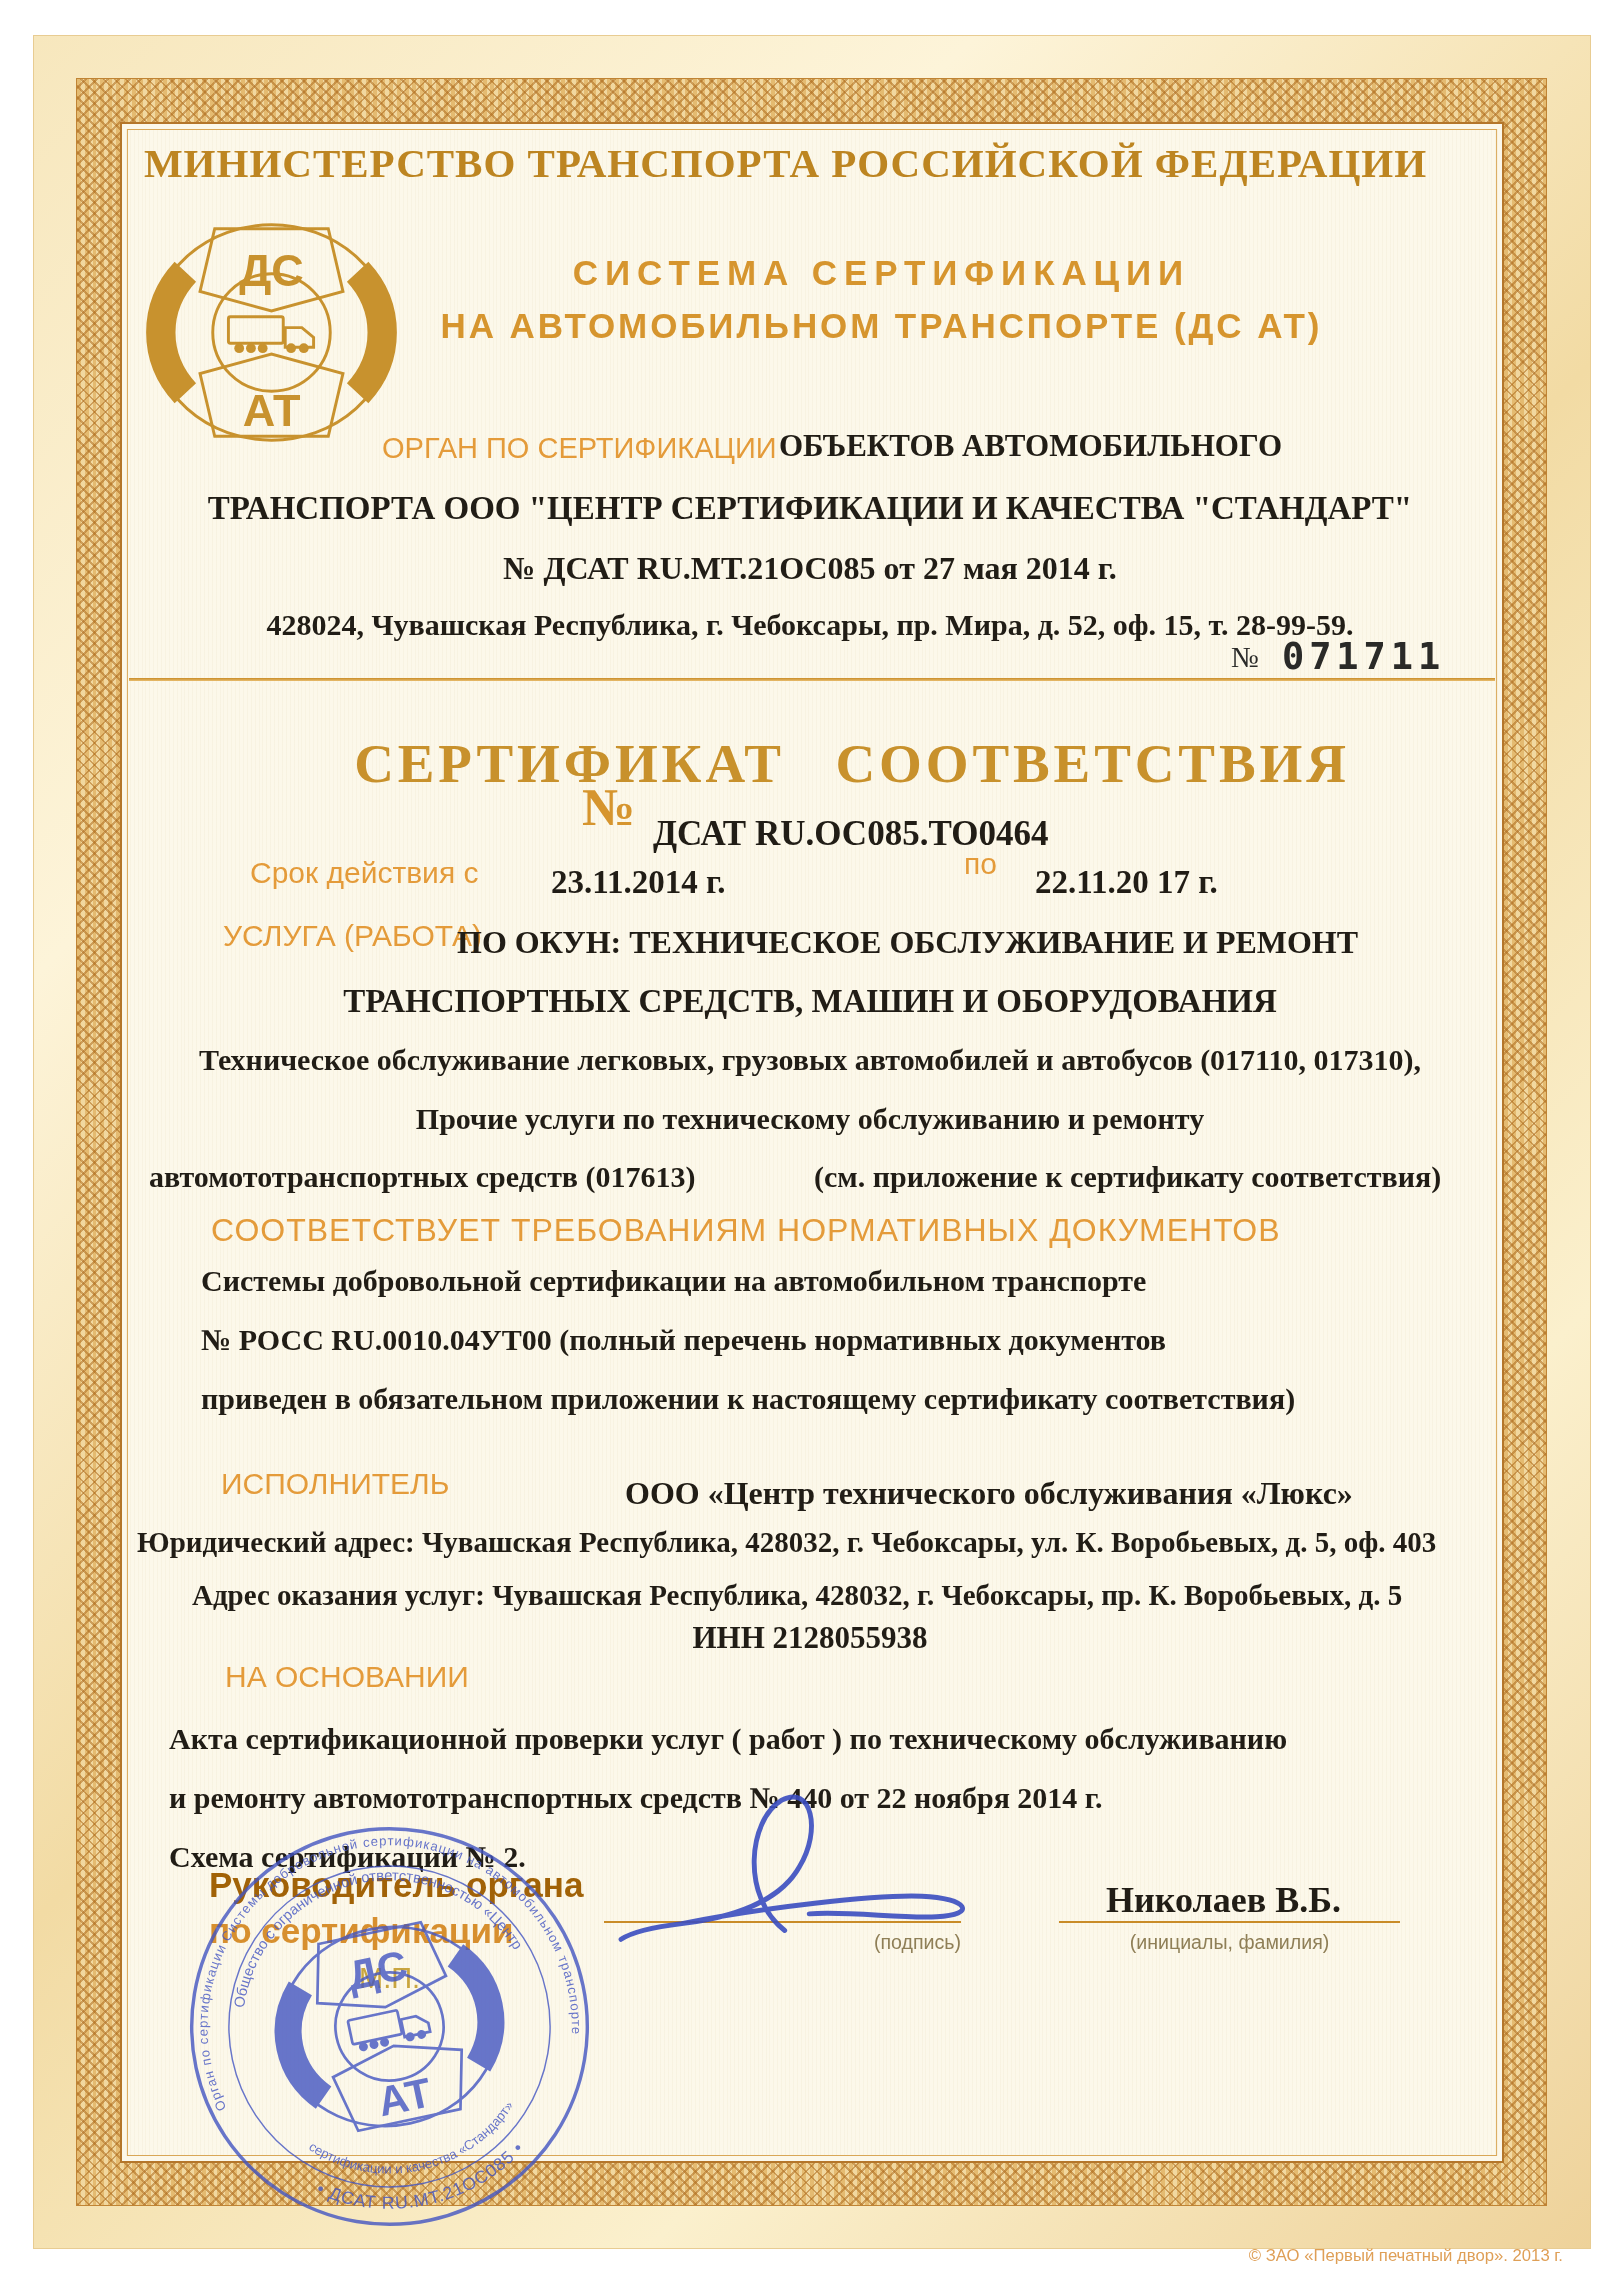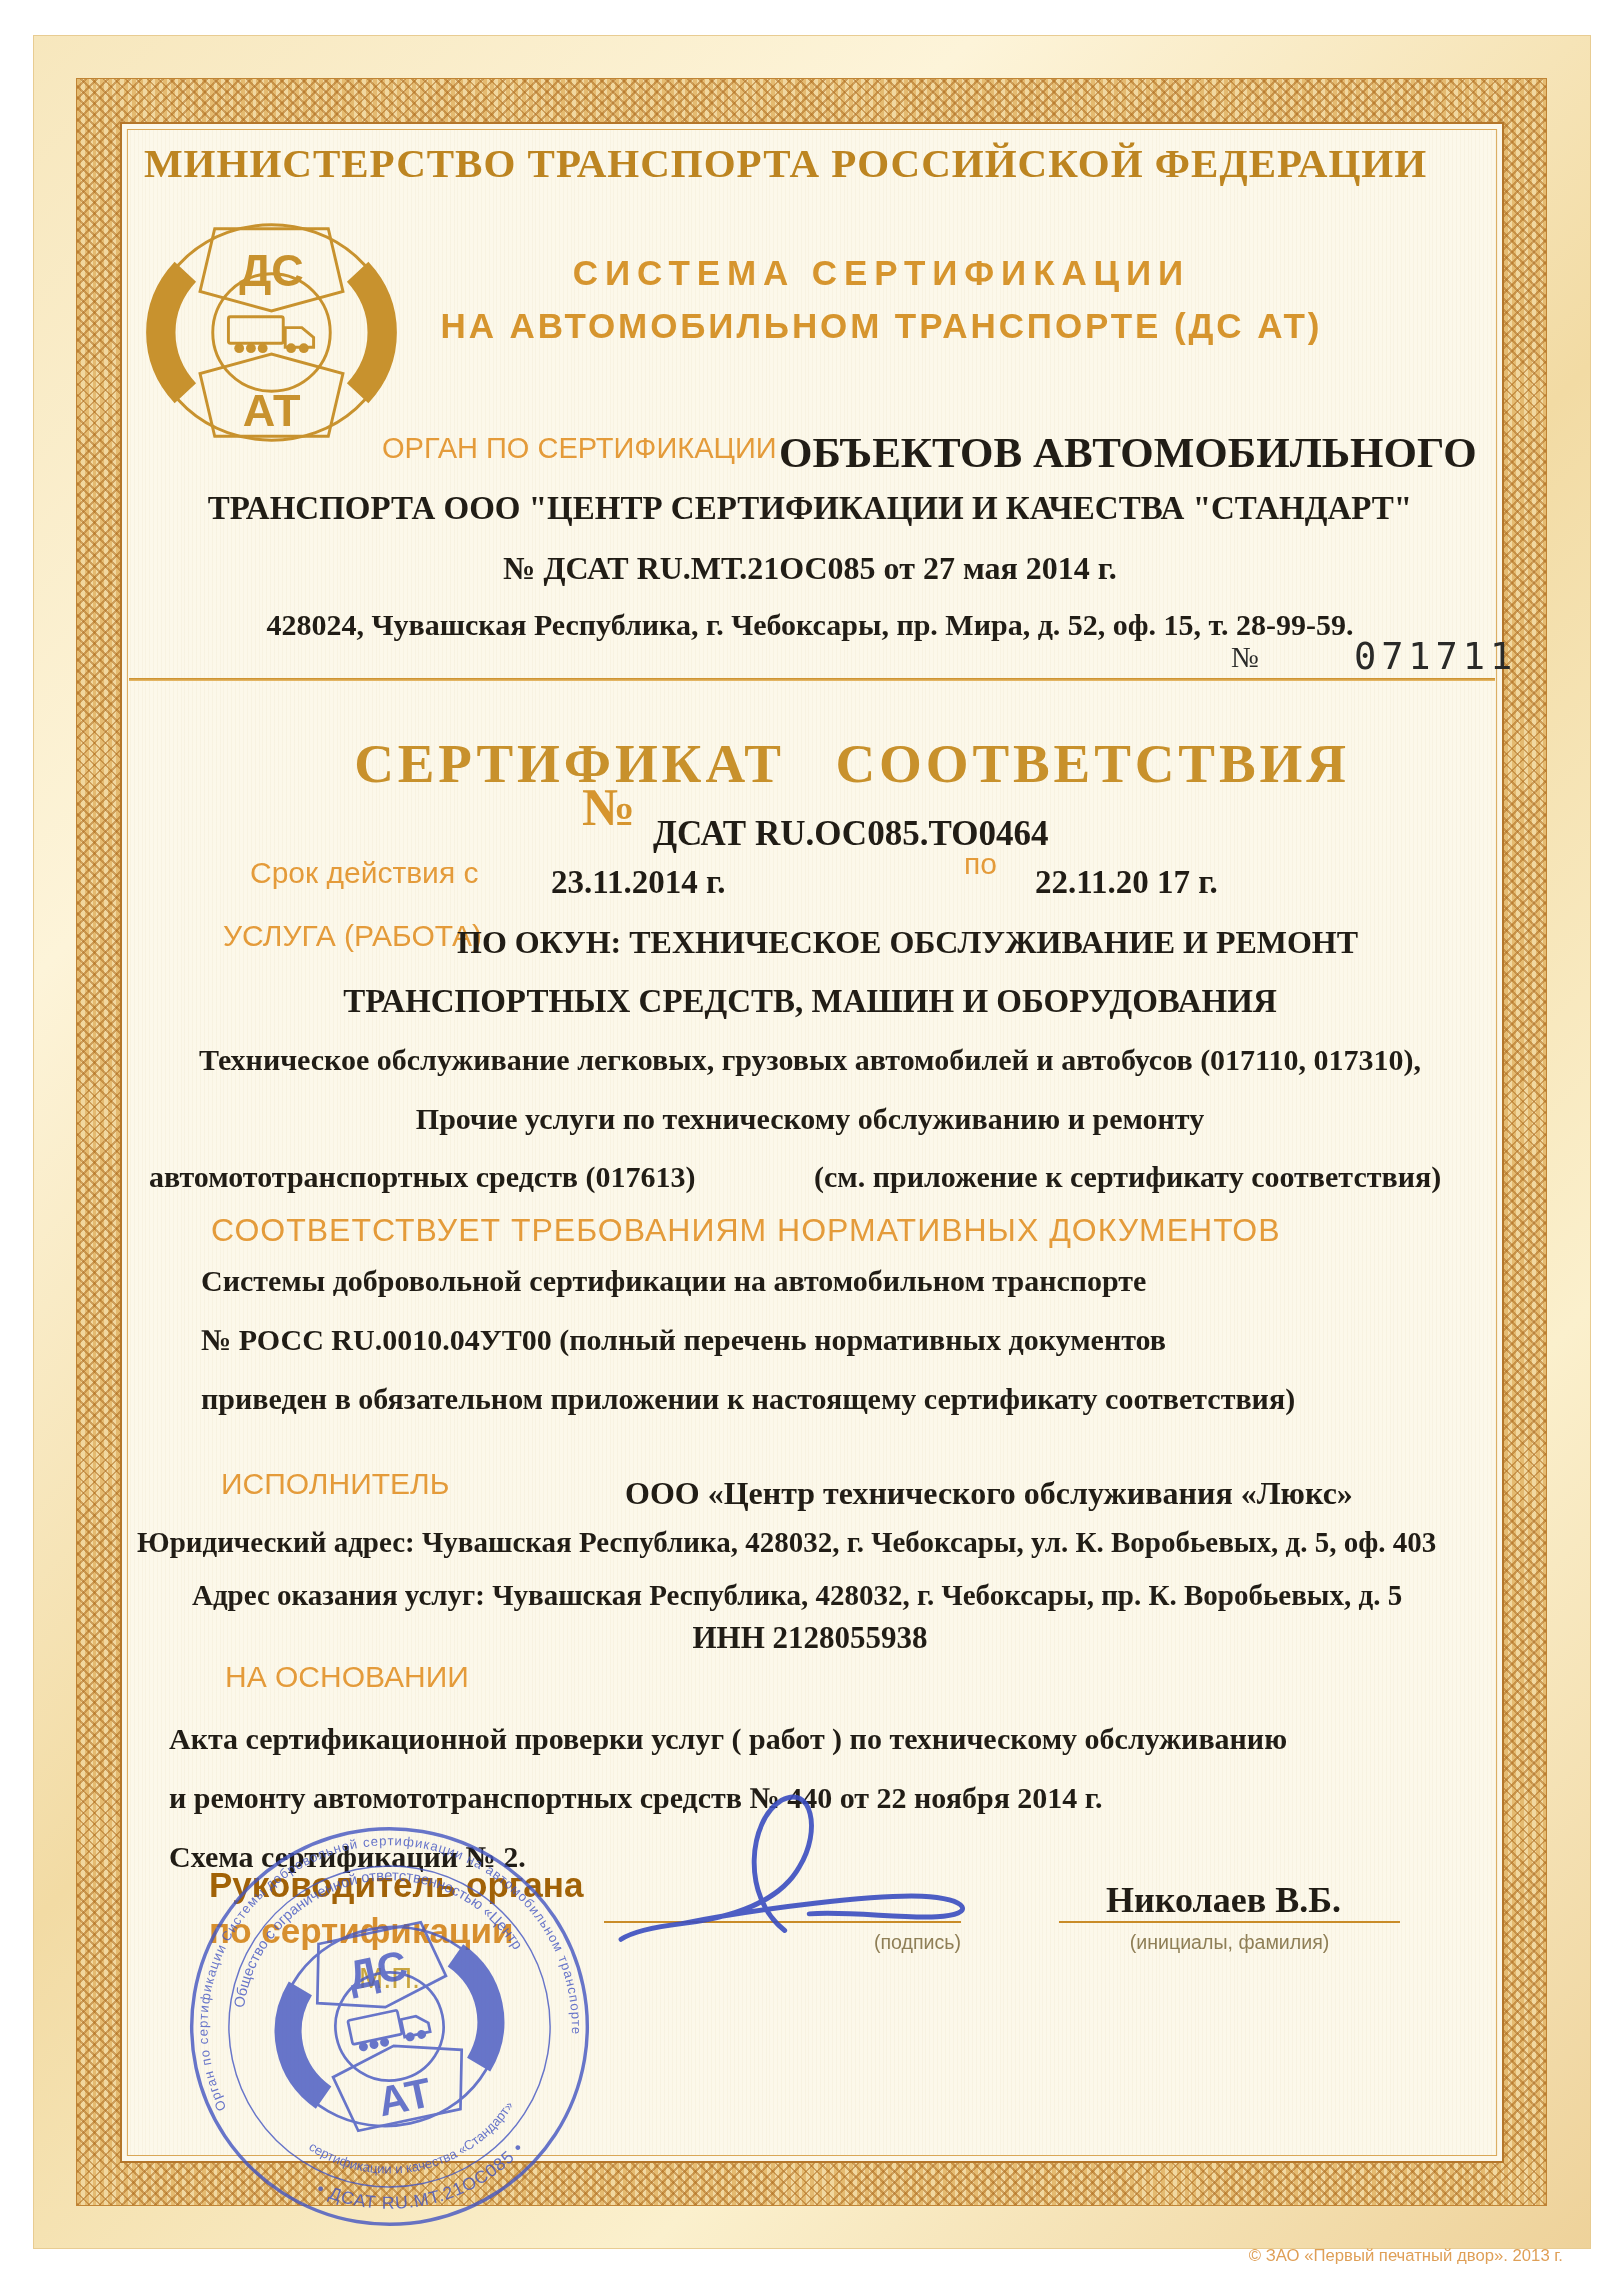--- a/index.html
+++ b/index.html
@@ -69,27 +69,27 @@
         <text y="96" text-anchor="middle" fill="currentColor" font-family="Liberation Sans, sans-serif" font-weight="bold" font-size="46">АТ</text>
       </g>
     </defs>
     <use href="#emblem"></use>
   </svg>
 
   <div class="abs sans" style="left:323px;width:1117px;top:253px;text-align:center;font-size:35px;font-weight:bold;letter-spacing:6.9px;color:#d6952e;">СИСТЕМА СЕРТИФИКАЦИИ</div>
   <div class="abs sans" style="left:323px;width:1117px;top:306px;text-align:center;font-size:35px;font-weight:bold;letter-spacing:2.9px;color:#d6952e;">НА АВТОМОБИЛЬНОМ ТРАНСПОРТЕ (ДС АТ)</div>
 
   <div class="abs sans orange" style="left:382px;top:432px;font-size:29px;">ОРГАН ПО СЕРТИФИКАЦИИ</div>
-  <div class="abs serif" style="left:779px;top:428px;font-size:43px;">ОБЪЕКТОВ АВТОМОБИЛЬНОГО</div>
+  <div class="abs serif" style="left:779px;top:428px;font-size:31px;">ОБЪЕКТОВ АВТОМОБИЛЬНОГО</div>
   <div class="abs serif center" style="top:490px;font-size:33px;">ТРАНСПОРТА ООО "ЦЕНТР СЕРТИФИКАЦИИ И КАЧЕСТВА "СТАНДАРТ"</div>
   <div class="abs serif center" style="top:550px;font-size:32px;">№ ДСАТ RU.МТ.21ОС085 от 27 мая 2014 г.</div>
   <div class="abs serif center" style="top:608px;font-size:30px;">428024, Чувашская Республика, г. Чебоксары, пр. Мира, д. 52, оф. 15, т. 28-99-59.</div>
 
   <div class="abs serif" style="left:1231px;top:641px;font-size:29px;font-weight:400;color:#2a2a28;">№</div>
-  <div class="abs mono" style="left:1354px;top:635px;font-size:37px;letter-spacing:4.9px;color:#2a2a28;">071711</div>
+  <div class="abs mono" style="left:1282px;top:635px;font-size:37px;letter-spacing:4.9px;color:#2a2a28;font-weight:bold;">071711</div>
 
   <div class="abs goldserif" style="left:216px;right:132px;top:708px;text-align:center;font-size:55px;letter-spacing:3.9px;word-spacing:33px;color:#c8912c;margin-top:24px;">СЕРТИФИКАТ СООТВЕТСТВИЯ</div>
 
   <div class="abs" style="left:582px;top:777px;font-size:53px;font-weight:bold;font-family:'Liberation Serif',serif;color:#d6952e;">№</div>
   <div class="abs serif" style="left:653px;top:814px;font-size:35px;">ДСАТ RU.ОС085.ТО0464</div>
 
   <div class="abs sans orange" style="left:250px;top:856px;font-size:30px;">Срок действия с</div>
   <div class="abs serif" style="left:551px;top:864px;font-size:33px;">23.11.2014 г.</div>
   <div class="abs sans orange" style="left:964px;top:847px;font-size:30px;">по</div>
   <div class="abs serif" style="left:1035px;top:864px;font-size:33px;">22.11.20 17 г.</div>

